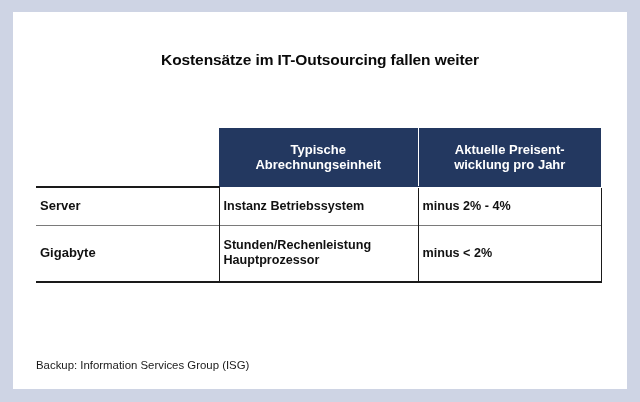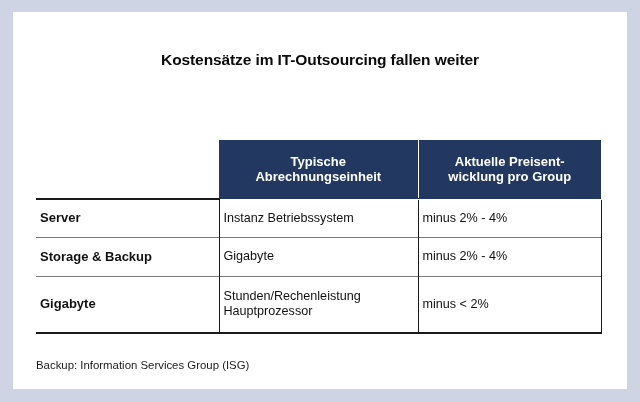--- a/index.html
+++ b/index.html
@@ -40,21 +40,21 @@
     font-size: 15.5px;
     font-weight: bold;
     color: #0a0a0a;
     letter-spacing: -0.1px;
   }
 
   
   .table-wrap {
     position: absolute;
     left: 23px;
-    top: 128px;
+    top: 116px;
     width: 565px;
   }
 
   table.grid {
     border-collapse: collapse;
     table-layout: fixed;
     width: 565px;
   }
 
   table.grid col.c-label { width: 183px; }
@@ -97,20 +97,21 @@
     border-top: 2.2px solid #1a1a1a;
   }
   tr.drow td.rowlabel {
     font-weight: bold;
     font-size: 13px;
     border-right: none;
   }
   tr.drow td.unit,
   tr.drow td.trend {
     border-left: 1.4px solid #1a1a1a;
+    font-weight: bold;
   }
   tr.drow td.trend {
     border-right: 1.4px solid #1a1a1a;
   }
   tr.drow.r1 td.unit,
   tr.drow.r1 td.trend { border-top-color: transparent; }
 
   tr.bottomline td {
     height: 0;
     padding: 0;
@@ -148,37 +149,32 @@
         </colgroup>
         <thead>
           <tr class="head">
             <td class="spacer"></td>
             <td class="hcell">
               <div>Typische</div>
               <div>Abrechnungseinheit</div>
             </td>
             <td class="hcell sep">
               <div>Aktuelle Preisent-</div>
-              <div>wicklung pro Group</div>
+              <div>wicklung pro Jahr</div>
             </td>
           </tr>
         </thead>
         <tbody>
 
           <tr class="drow first r1 rowh-1">
             <td class="rowlabel">Server</td>
             <td class="unit">Instanz Betriebssystem</td>
             <td class="trend">minus 2% - 4%</td>
           </tr>
 
-          <tr class="drow rowh-2">
-            <td class="rowlabel">Storage &amp; Backup</td>
-            <td class="unit">Gigabyte</td>
-            <td class="trend">minus 2% - 4%</td>
-          </tr>
 
           <tr class="drow rowh-3">
             <td class="rowlabel">Gigabyte</td>
             <td class="unit">
               <div>Stunden/Rechenleistung</div>
               <div>Hauptprozessor</div>
             </td>
             <td class="trend">minus &lt; 2%</td>
           </tr>
 

